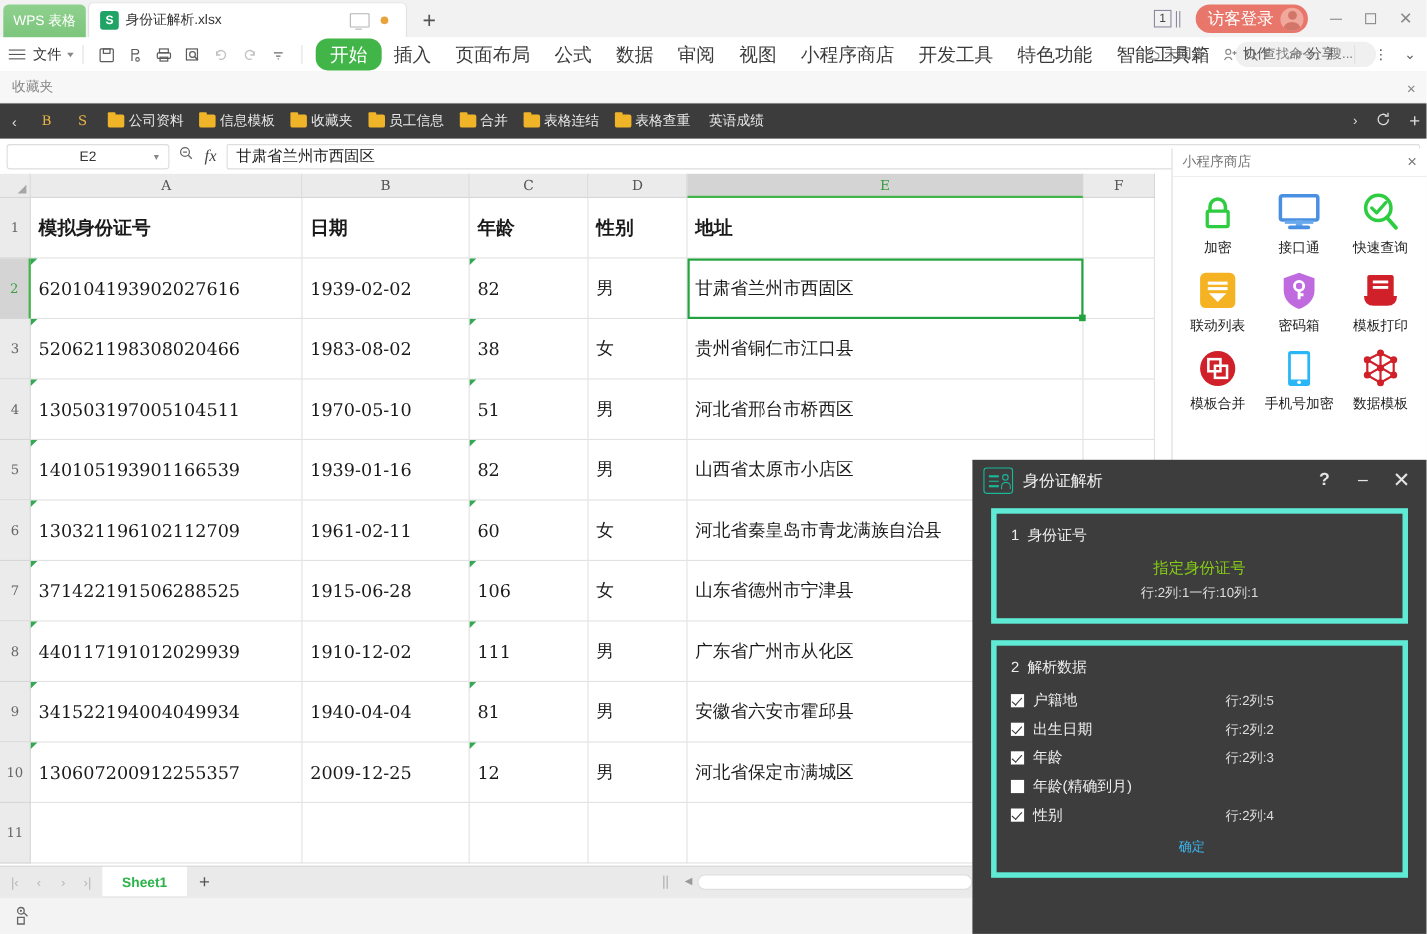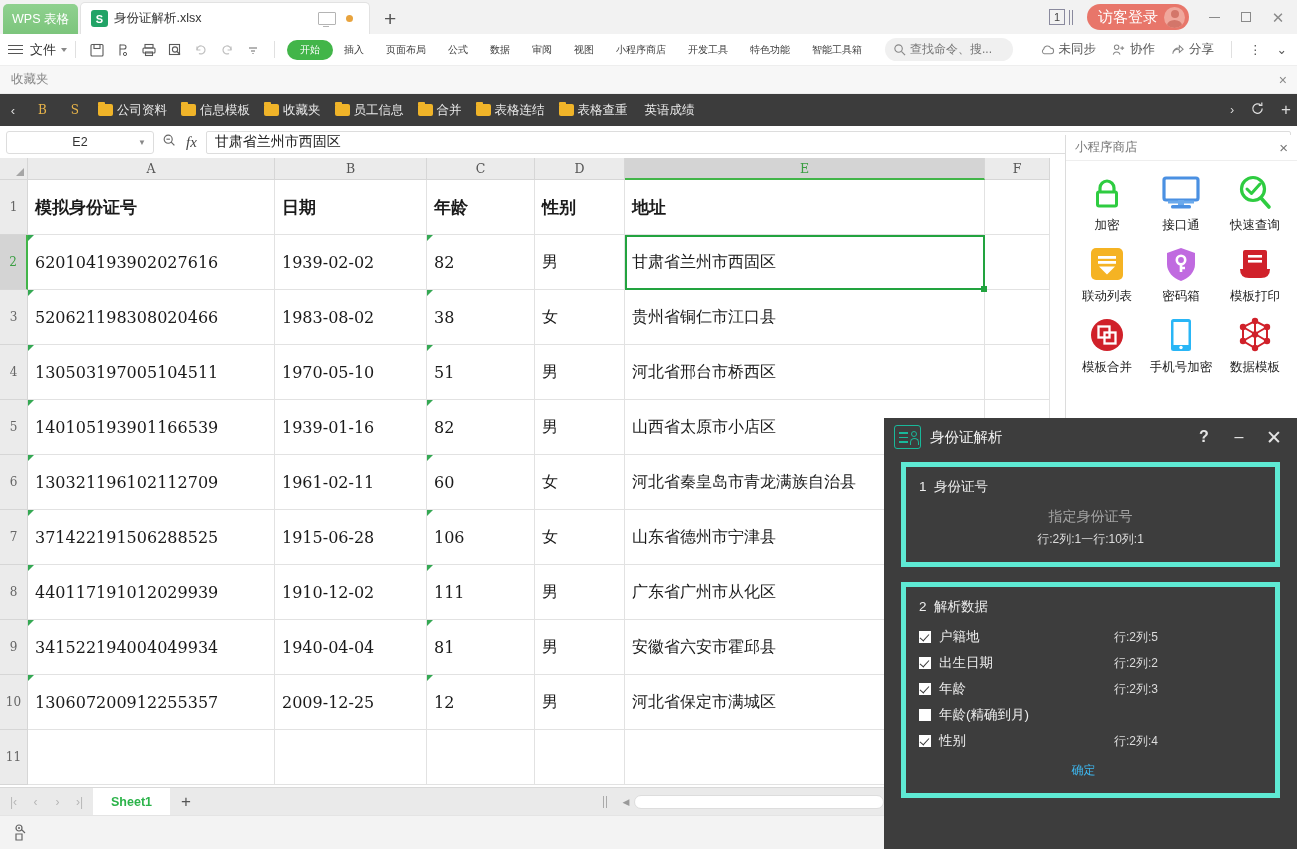--- a/index.html
+++ b/index.html
@@ -65,21 +65,21 @@
     position: relative; border-bottom: 1px solid #eee;
   }
   .hamb { margin-left: 8px; width: 15px; }
   .hamb i { display:block; border-bottom: 1.4px solid #555; margin: 3px 0;}
   .file-menu { font-size: 13px; color: #333; margin-left: 7px; display:flex;align-items:center;gap:5px;}
   .caret-d { width:0;height:0;border-left:3.5px solid transparent;border-right:3.5px solid transparent;border-top:4px solid #888; }
   .vsep { width:1px; height: 17px; background: #e0e0e0; margin: 0 8px; }
   .qicon { width: 22px; height: 22px; display:flex;align-items:center;justify-content:center; margin: 0 2px; color:#5a5a5a;}
   .qicon svg { display:block; }
   .tabs { display: flex; align-items: center; gap: 0px; margin-left: 4px; }
-  .rtab { font-size: 10px; color: #3c3c3c; padding: 3px 11px; white-space: nowrap; }
+  .rtab { font-size: 17px; color: #3c3c3c; padding: 3px 11px; white-space: nowrap; }
   .rtab.active { background: #42b549; color: #fff; border-radius: 11px; padding: 3px 13px; }
   .search-box {
     background: #f0f0f0; border-radius: 13px; height: 23px; display: flex;
     align-items: center; padding: 0 11px 0 8px; gap: 4px; margin-left: 12px;
     font-size: 12px; color: #777; width: 128px;
   }
   .ribbon-right { position: absolute; right: 4px; display: flex; align-items: center; gap: 3px; }
   .rr-item { font-size: 12.5px; color: #555; display: flex; align-items: center; gap: 4px; padding: 0 6px;}
 
   
@@ -194,21 +194,21 @@
   .dlg-ico i:nth-child(1){top:6px;width:9px;}
   .dlg-ico i:nth-child(2){top:10.5px;width:9px;}
   .dlg-ico i:nth-child(3){top:15px;width:9px;}
   .dlg-ico .hd{position:absolute;left:16px;top:4.5px;width:6px;height:6px;border:1.6px solid #19b89a;border-radius:50%;background:none;}
   .dlg-ico .bd{position:absolute;left:14.5px;top:12px;width:9px;height:7px;border:1.6px solid #19b89a;border-bottom:none;border-radius:5px 5px 0 0;background:none;}
   .dlg-title { font-size: 14.5px; color:#f2f2f2; flex:1; }
   .dlg-btn { width: 26px; text-align:center; color:#e5e5e5; font-size: 16px; }
   .dlg-body { padding: 6px 17px 0; }
   .dlg-sec { border: 5px solid #5eead4; padding: 11px 13px 14px; margin-bottom: 15px; }
   .sec-title { font-size: 13.5px; color:#eee; margin-bottom: 12px; }
-  .sec-link { font-size: 14px; color:#a3a3a3; text-align:center; }
+  .sec-link { font-size: 14px; color:#84cc16; text-align:center; }
   .sec-range { font-size: 12px; color:#dcdcdc; text-align:center; margin-top: 5px; }
   .chk-row { display:flex; align-items:center; margin: 8px 0; }
   .chkbox { width: 12px; height: 12px; background:#fff; margin-right: 8px; position:relative; flex:none; }
   .chkbox.on::after{
     content:""; position:absolute; left:3px; top:0.5px; width:4px;height:8px;
     border:solid #3a3a3a; border-width:0 1.8px 1.8px 0; transform:rotate(42deg);
   }
   .chk-lbl { font-size: 13.5px; color:#ededed; width: 175px; }
   .chk-range { font-size: 12px; color:#dcdcdc; }
   .confirm { font-size: 12px; color:#3db7ef; text-align:center; margin-top: 12px; padding-right: 14px;}

